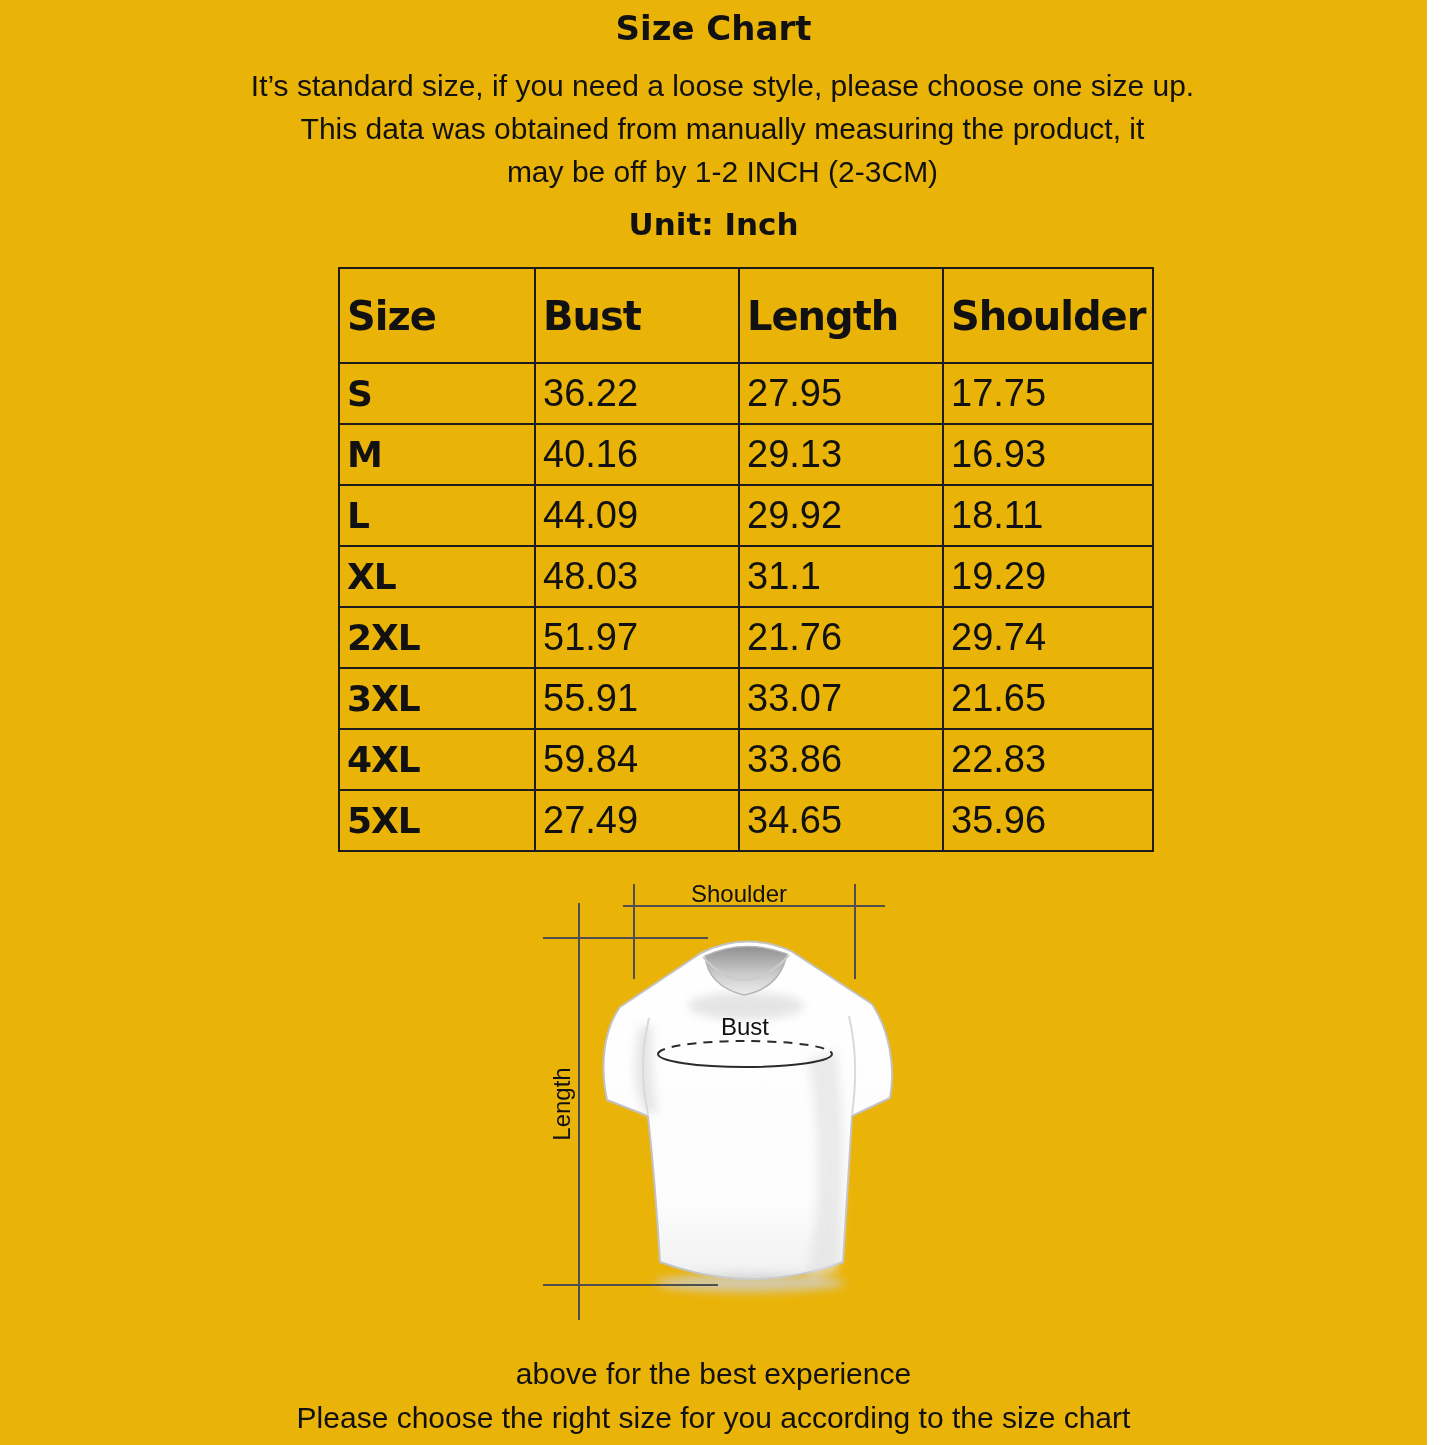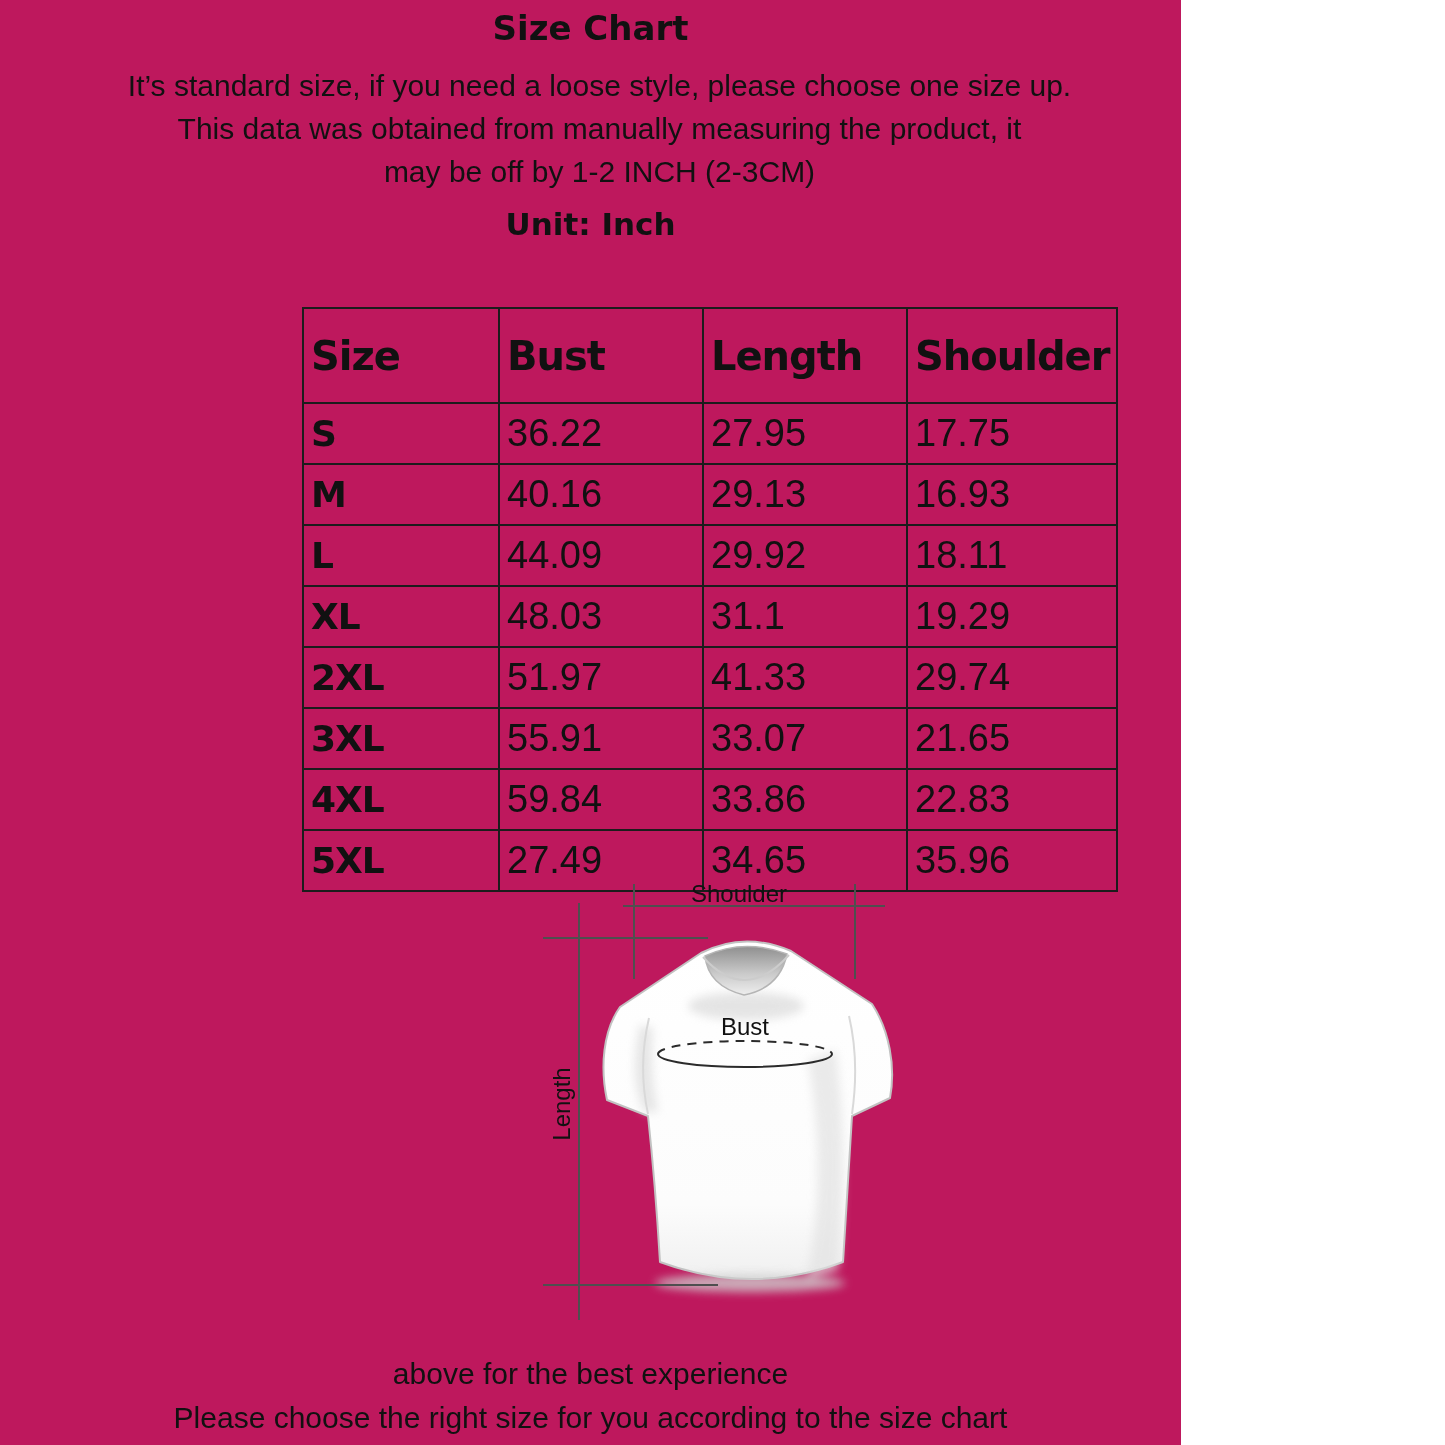--- a/index.html
+++ b/index.html
@@ -1,38 +1,38 @@
 <!DOCTYPE html>
 <html><head>
 <meta charset="utf-8">
 <style>
   html,body { margin:0; padding:0; background:#ffffff; }
   .canvas {
-    position:relative; width:1181px; height:1445px;
-    background:#be185d; color:#111;
+    position:relative; width:1427px; height:1445px;
+    background:#eab308; color:#111;
     font-family:"Liberation Sans", sans-serif;
     overflow:hidden;
   }
   .page-title {
     position:absolute; top:8px; left:0; width:100%;
     text-align:center; font-size:34px; font-weight:bold;
     font-family:"DejaVu Sans", sans-serif; letter-spacing:0px;
   }
   .desc {
     position:absolute; top:64px; left:9px; width:100%;
     text-align:center; font-size:30px; line-height:43px; font-weight:normal;
   }
   .unit {
     position:absolute; top:206px; left:0; width:100%;
     text-align:center; font-size:31px; font-weight:bold;
     font-family:"DejaVu Sans", sans-serif;
   }
   table.size-table {
-    position:absolute; left:302px; top:267px; width:814px;
-    border-collapse:collapse; table-layout:fixed;margin-top:40px;
+    position:absolute; left:338px; top:267px; width:814px;
+    border-collapse:collapse; table-layout:fixed;
   }
   .size-table th, .size-table td {
     border:2px solid #1c1c1c; text-align:left;
     padding:0 0 0 7px; vertical-align:middle;
     white-space:nowrap; overflow:hidden;
   }
   .size-table th {
     height:93px; font-size:40px; font-weight:bold;
     font-family:"DejaVu Sans", sans-serif; letter-spacing:-1px;
   }
@@ -98,21 +98,21 @@
       </tr>
       <tr>
         <td class="col-size">XL</td>
         <td>48.03</td>
         <td>31.1</td>
         <td>19.29</td>
       </tr>
       <tr>
         <td class="col-size">2XL</td>
         <td>51.97</td>
-        <td>41.33</td>
+        <td>21.76</td>
         <td>29.74</td>
       </tr>
       <tr>
         <td class="col-size">3XL</td>
         <td>55.91</td>
         <td>33.07</td>
         <td>21.65</td>
       </tr>
       <tr>
         <td class="col-size">4XL</td>

